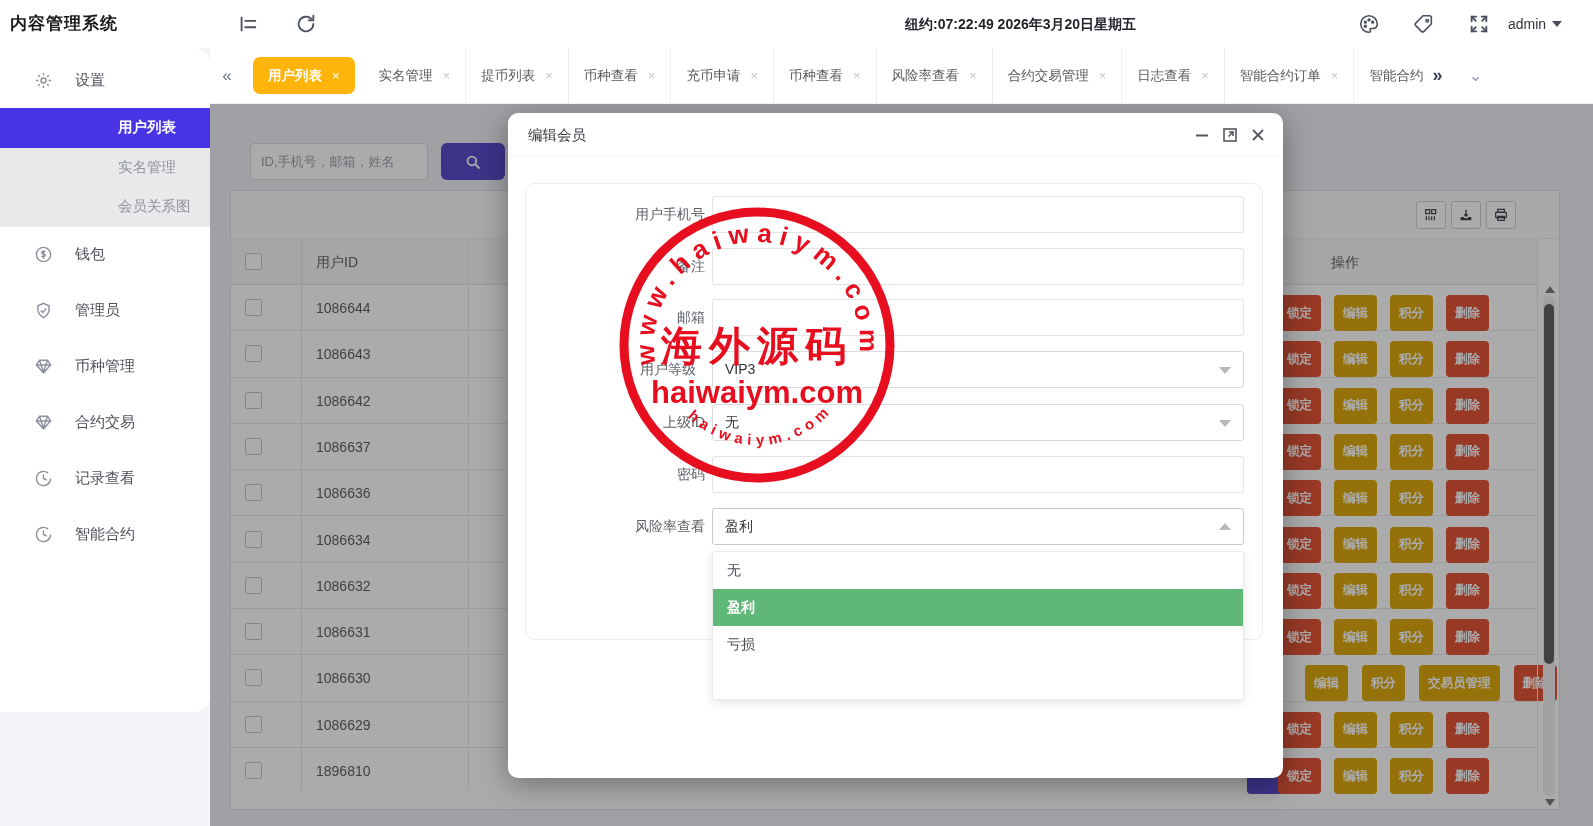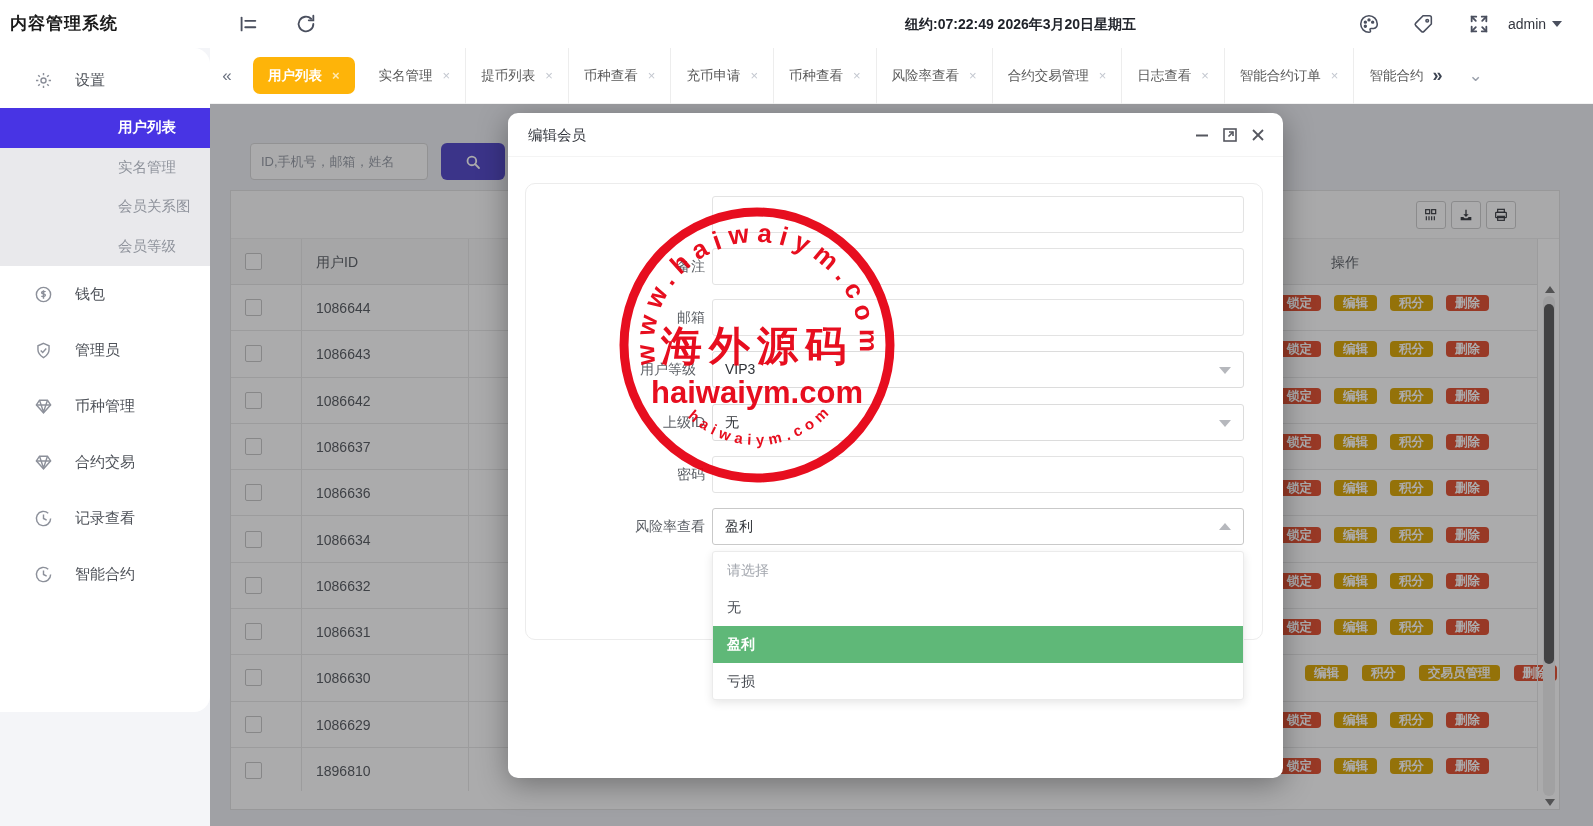--- a/index.html
+++ b/index.html
@@ -65,21 +65,21 @@
   .tool-btn svg { width:16px; height:16px; color:#3c3f45; }
   .t-header { position:absolute; left:0; top:48px; width:1306px; height:46px; background:#f7f7f7;
               border-bottom:1px solid #e6e6e6; font-size:14px; color:#5f6369; }
   .th-label { position:absolute; top:0; height:46px; line-height:46px; }
   .trow { position:absolute; left:0; width:1306px; height:46.3px; border-bottom:1px solid #e9e9e9;
           font-size:14px; color:#5a5e64; }
   .cbox { position:absolute; left:14px; top:14px; width:17px; height:17px; border:1px solid #c9c9c9;
           border-radius:2px; background:#fff; cursor:pointer; }
   .id-cell { position:absolute; left:85px; top:0; height:46px; line-height:46px; }
   .acts { position:absolute; top:10px; display:flex; gap:13px; }
-  .abtn { height:16px; padding:0 9px; border:none; border-radius:4px; color:#fff; font-size:12.5px;
+  .abtn { height:36px; padding:0 9px; border:none; border-radius:4px; color:#fff; font-size:12.5px;
           font-weight:bold; cursor:pointer; white-space:nowrap; font-family:inherit; }
   .abtn.red { background:#e25335; }
   .abtn.yellow { background:#dda908; }
   .abtn.purple { background:#564bca; width:44px; }
   .vline { position:absolute; top:48px; width:1px; height:552px; background:#e9e9e9; }
   
   .vscroll { position:absolute; left:1312px; top:105px; width:12px; height:500px; background:#f0f0f0; border-radius:6px; }
   .vthumb { position:absolute; left:1px; top:8px; width:10px; height:360px; background:#606060; border-radius:5px; cursor:pointer; }
   .tri { position:absolute; width:0; height:0; }
   
@@ -223,21 +223,20 @@
       <svg viewBox="0 0 24 24" fill="none" stroke="currentColor" stroke-width="1.8">
         <circle cx="12" cy="12" r="3.2"></circle>
         <path d="M12 2.5v3M12 18.5v3M2.5 12h3M18.5 12h3M5.3 5.3l2.1 2.1M16.6 16.6l2.1 2.1M18.7 5.3l-2.1 2.1M7.4 16.6l-2.1 2.1"></path>
       </svg>
       <span>设置</span>
     </div>
     <div class="submenu">
       <div class="sub-item active">用户列表</div>
       <div class="sub-item">实名管理</div>
       <div class="sub-item">会员关系图</div>
-      <div class="sub-item">会员等级</div>
     </div>
     <div class="side-item">
       <svg viewBox="0 0 24 24" fill="none" stroke="currentColor" stroke-width="1.8">
         <circle cx="12" cy="12" r="9"></circle>
           <path d="M14.5 8.8c-.5-.9-4.9-1.2-4.9.9s5 1 4.8 3.3c-.2 2-4.3 1.8-5 .7M12 6.5v11"></path>
       </svg>
       <span>钱包</span>
     </div>
     <div class="side-item">
       <svg viewBox="0 0 24 24" fill="none" stroke="currentColor" stroke-width="1.8">
@@ -462,20 +461,21 @@
     </span>
     <span class="m-ctl" style="right:16px">
       <svg viewBox="0 0 18 18" stroke="currentColor" stroke-width="1.8">
           <line x1="4" y1="4" x2="14" y2="14"></line>
           <line x1="14" y1="4" x2="4" y2="14"></line>
         </svg>
     </span>
 
     <div class="inner-panel"></div>
 
+    <label class="f-label" style="left:47px;top:83px">用户手机号</label>
     <input class="f-input" style="top: 83px;" type="text">
 
     <label class="f-label" style="left:47px;top:135px">备注</label>
     <input class="f-input" style="top: 135px;" type="text">
 
     <label class="f-label" style="left:47px;top:186px">邮箱</label>
     <input class="f-input" style="top: 186px;" type="text">
 
     <label class="f-label" style="left:38px;top:238px">用户等级</label>
     <div class="f-select" style="top:238px">
@@ -492,21 +492,20 @@
     <label class="f-label" style="left:47px;top:343px">密码</label>
     <input class="f-input" style="top: 343px;" type="text">
 
     <label class="f-label" style="left:47px;top:395px">风险率查看</label>
     <div class="f-select" style="top:395px;border-color:#c9c9c9">
       <span>盈利</span>
       <span class="sel-arrow up"></span>
     </div>
 
     <div class="dropdown">
-      <div class="opt placeholder">请选择</div>
       <div class="opt">无</div>
       <div class="opt selected">盈利</div>
       <div class="opt">亏损</div>
     </div>
   </section>
 
   <svg class="stamp" viewBox="0 0 290 290">
     <defs>
       <path id="arcTop" d="M 45.5,171.7 A 103,103 0 1 1 244.5,171.7" fill="none"></path>
       <path id="arcBottom" d="M 63.1,202.4 A 100,100 0 0 0 226.9,202.4" fill="none"></path>

